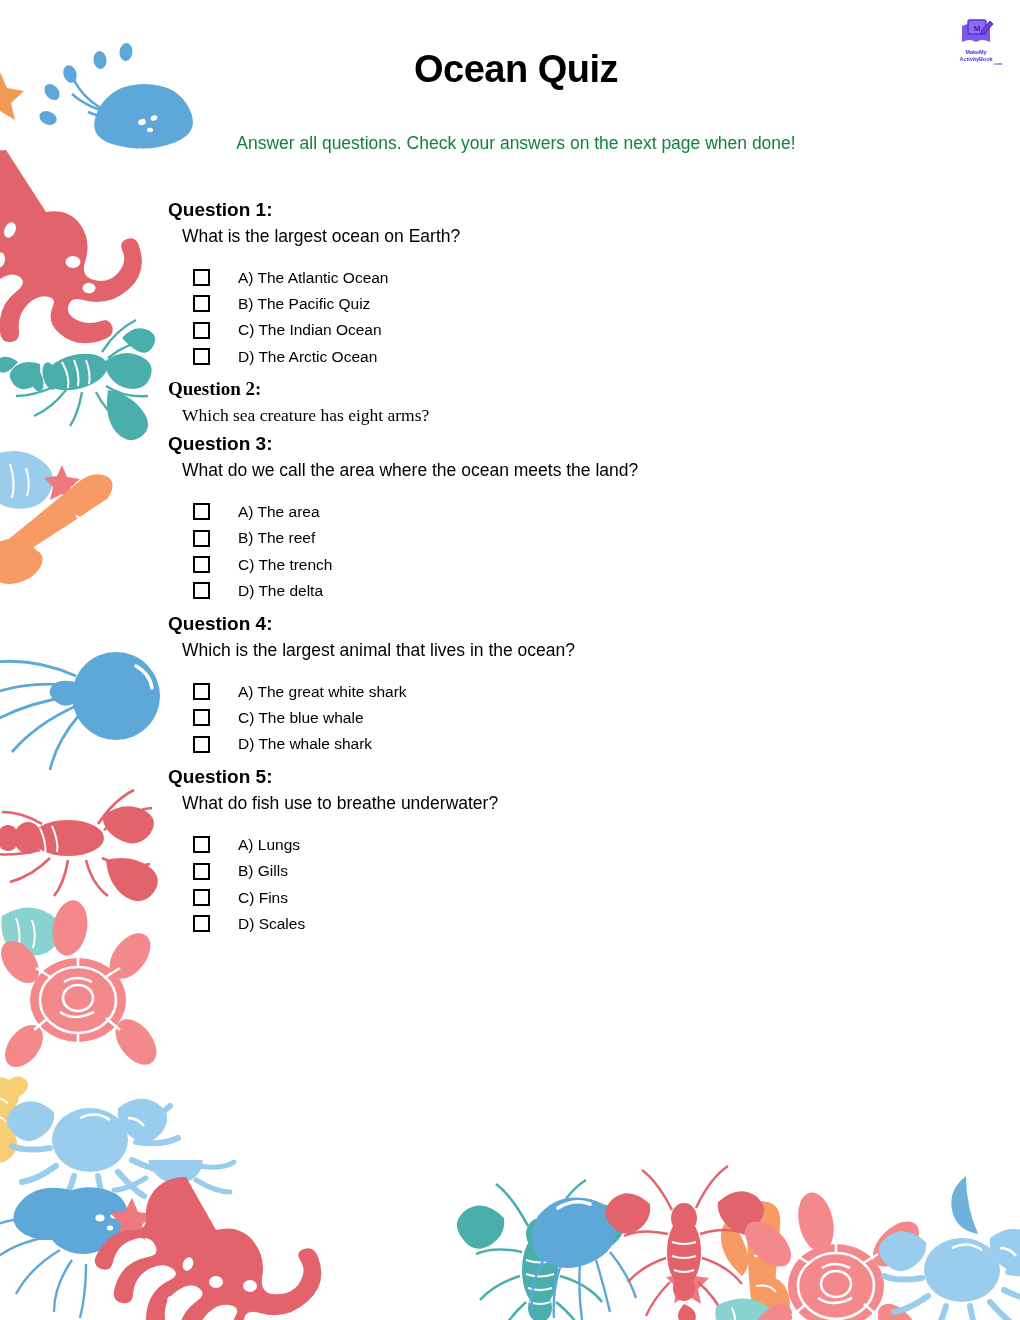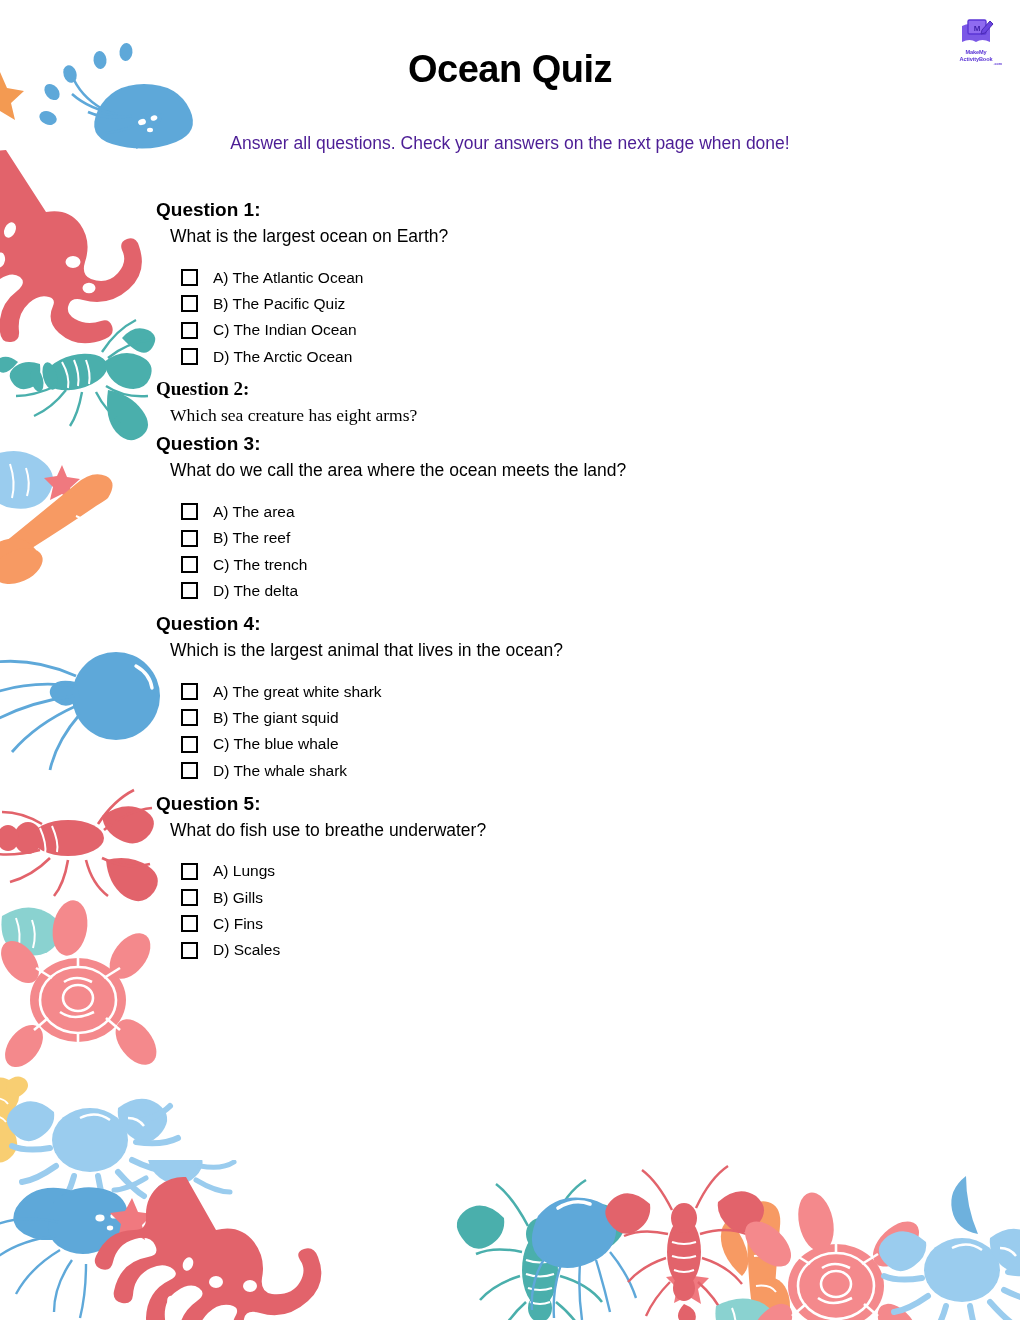--- a/index.html
+++ b/index.html
@@ -25,38 +25,39 @@
     pointer-events: none;
     z-index: 0;
   }
   #deco-left  { left: -10px;  top: 0;    width: 240px; height: 1240px; }
   #deco-bottom{ left: 0;      top: 1160px; width: 1020px; height: 170px; }
 
   
   #content {
     position: relative;
     z-index: 2;
+    padding-left: 12px;
   }
 
   #title {
     text-align: center;
     font-size: 38px;
     font-weight: bold;
     letter-spacing: -0.5px;
     margin: 0;
     padding-top: 48px;
     color: #000;
   }
 
   #subtitle {
     text-align: center;
     font-size: 17.5px;
     margin: 0;
     padding-top: 42px;
-    color: #4c1d95;
+    color: #15803d;
   }
 
   #questions {
     margin-top: 46px;
   }
 
   .question-block {
     margin-bottom: 0;
   }
 
@@ -90,21 +91,21 @@
     width: 13px;
     height: 13px;
     border: 2px solid #000;
     background: #fff;
     flex: 0 0 auto;
     box-sizing: content-box;
   }
 
   .option-label {
     font-size: 15.5px;
-    margin-left: 15px;
+    margin-left: 28px;
     line-height: 1.0;
     white-space: nowrap;
   }
 
   
   #q1 { margin-top: 0;  }
   #q2 { margin-top: 9px; font-family: Liberation Serif, serif; }
   #q3 { margin-top: 10px; }
   #q4 { margin-top: 10px; }
   #q5 { margin-top: 10px; }
@@ -599,24 +600,20 @@
       <div class="question-block" id="q4">
         <div class="q-heading">Question 4:</div>
         <div class="q-text">Which is the largest animal that lives in the ocean?</div>
         <ul class="options">
           <li class="option-row">
             <span class="checkbox"></span>
             <span class="option-label">A) The great white shark</span>
           </li>
           <li class="option-row">
             <span class="checkbox"></span>
-            <span class="option-label">B) The giant squid</span>
-          </li>
-          <li class="option-row">
-            <span class="checkbox"></span>
             <span class="option-label">C) The blue whale</span>
           </li>
           <li class="option-row">
             <span class="checkbox"></span>
             <span class="option-label">D) The whale shark</span>
           </li>
         </ul>
       </div>
 
       <div class="question-block" id="q5">

